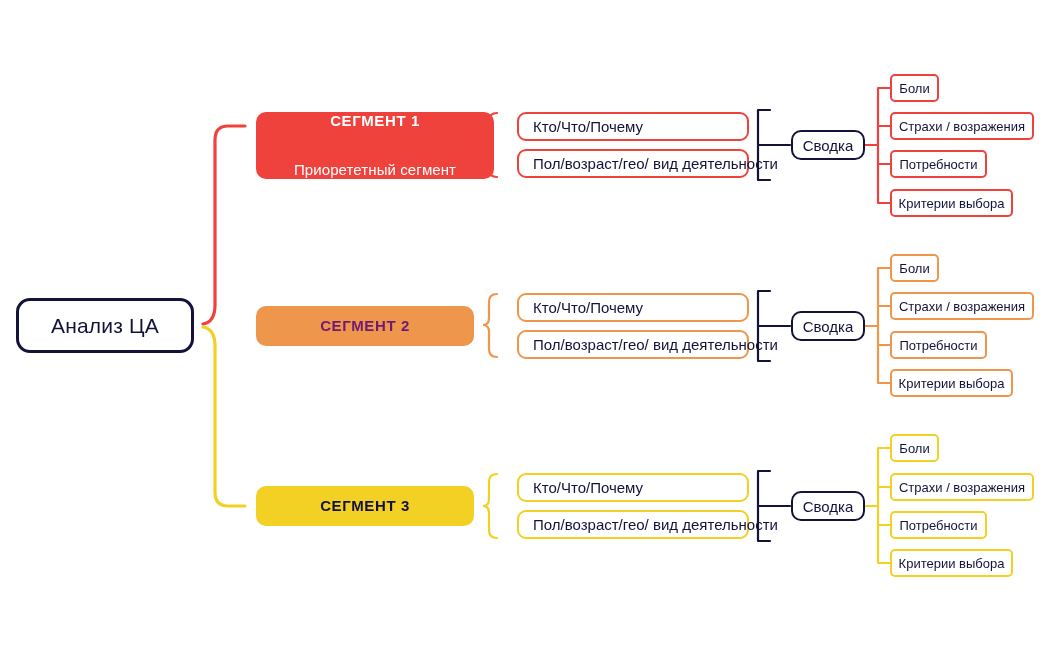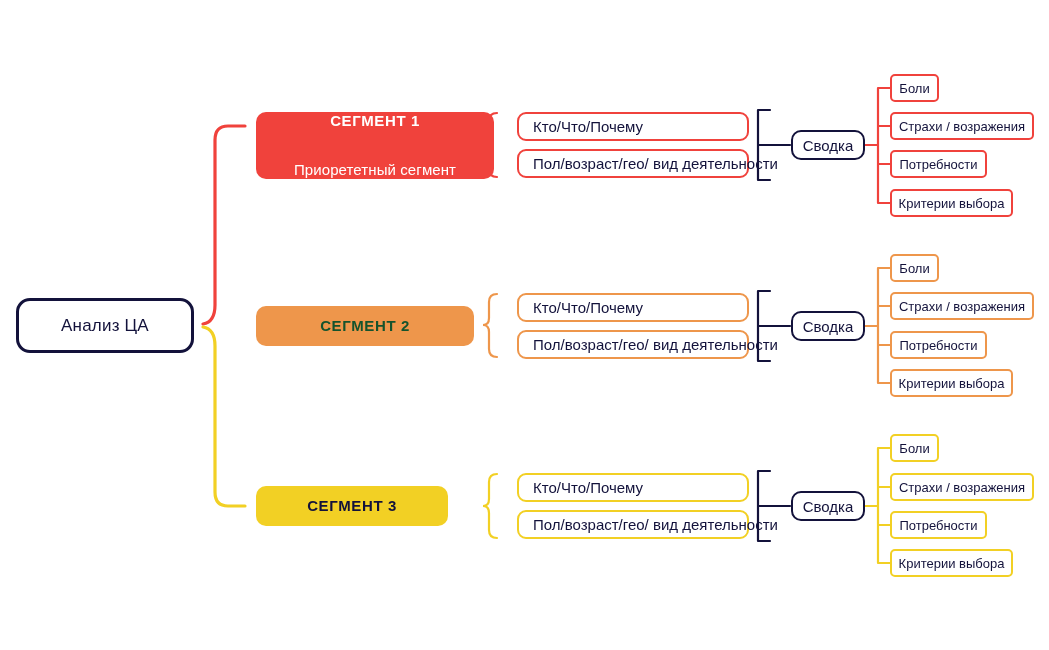--- a/index.html
+++ b/index.html
@@ -37,21 +37,21 @@
     text-align: center;
     white-space: nowrap;
   }
 
   
   .root-node {
     border: 3px solid #13123B;
     border-radius: 14px;
     background: #ffffff;
     color: #13123B;
-    font-size: 17px;
+    font-size: 21px;
     letter-spacing: 0.2px;
   }
 
   
   .segment-node {
     border-radius: 10px;
     font-size: 15px;
     font-weight: bold;
     letter-spacing: 0.6px;
     line-height: 1.38;
@@ -162,21 +162,21 @@
   <div class="node leaf-node" style="left:890px; top:112px; width:144px; height:28px; border-color:#F0423C;">
     <span>Страхи / возражения</span>
   </div>
   <div class="node leaf-node" style="left:890px; top:150px; width:97px; height:28px; border-color:#F0423C;">
     <span>Потребности</span>
   </div>
   <div class="node leaf-node" style="left:890px; top:189px; width:123px; height:28px; border-color:#F0423C;">
     <span>Критерии выбора</span>
   </div>
 
-  <div class="node segment-node" style="left:256px; top:306px; width:218px; height:40px; background:#EE964B; color:#14532d;">
+  <div class="node segment-node" style="left:256px; top:306px; width:218px; height:40px; background:#EE964B; color:#701a75;">
     <span class="seg-line1">СЕГМЕНТ 2</span>
   </div>
 
   <div class="node detail-node" style="left:517px; top:293px; width:232px; height:29px; border-color:#EE964B;">
     <span>Кто/Что/Почему</span>
   </div>
   <div class="node detail-node" style="left:517px; top:330px; width:232px; height:29px; border-color:#EE964B;">
     <span>Пол/возраст/гео/ вид деятельности</span>
   </div>
 
@@ -190,21 +190,21 @@
   <div class="node leaf-node" style="left:890px; top:292px; width:144px; height:28px; border-color:#EE964B;">
     <span>Страхи / возражения</span>
   </div>
   <div class="node leaf-node" style="left:890px; top:331px; width:97px; height:28px; border-color:#EE964B;">
     <span>Потребности</span>
   </div>
   <div class="node leaf-node" style="left:890px; top:369px; width:123px; height:28px; border-color:#EE964B;">
     <span>Критерии выбора</span>
   </div>
 
-  <div class="node segment-node" style="left:256px; top:486px; width:192px; height:40px; background:#F2D024; color:#13123B;">
+  <div class="node segment-node" style="left:256px; top:486px; width:218px; height:40px; background:#F2D024; color:#13123B;">
     <span class="seg-line1">СЕГМЕНТ 3</span>
   </div>
 
   <div class="node detail-node" style="left:517px; top:473px; width:232px; height:29px; border-color:#F2D024;">
     <span>Кто/Что/Почему</span>
   </div>
   <div class="node detail-node" style="left:517px; top:510px; width:232px; height:29px; border-color:#F2D024;">
     <span>Пол/возраст/гео/ вид деятельности</span>
   </div>
 

